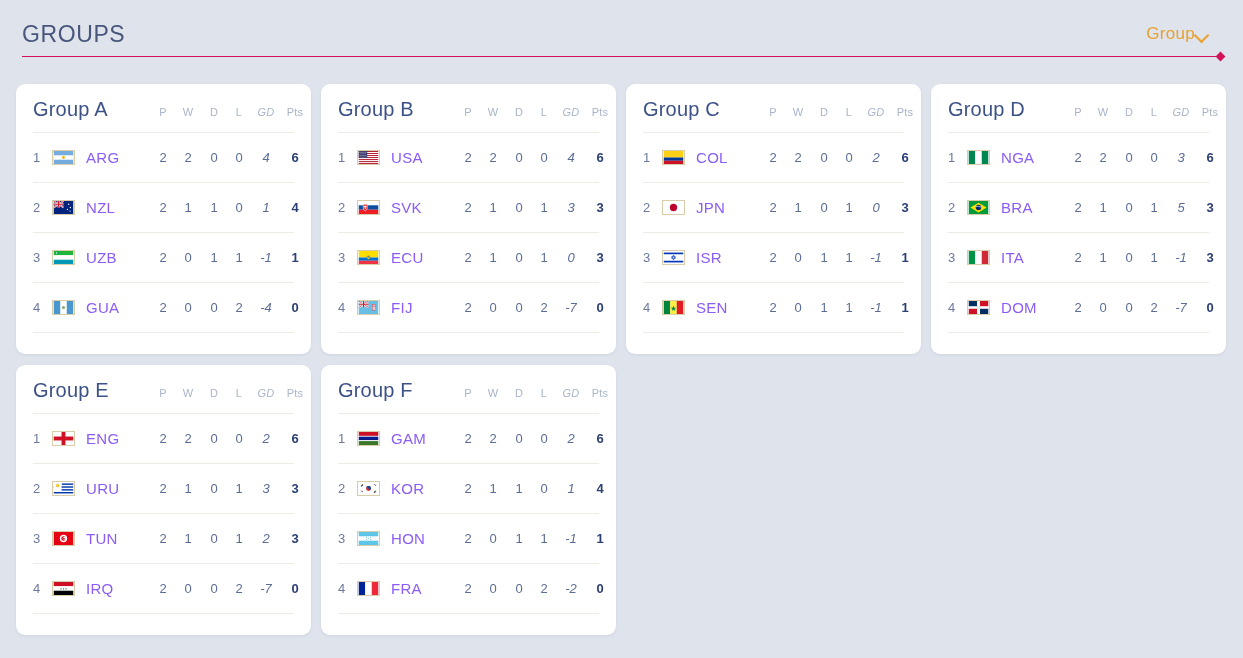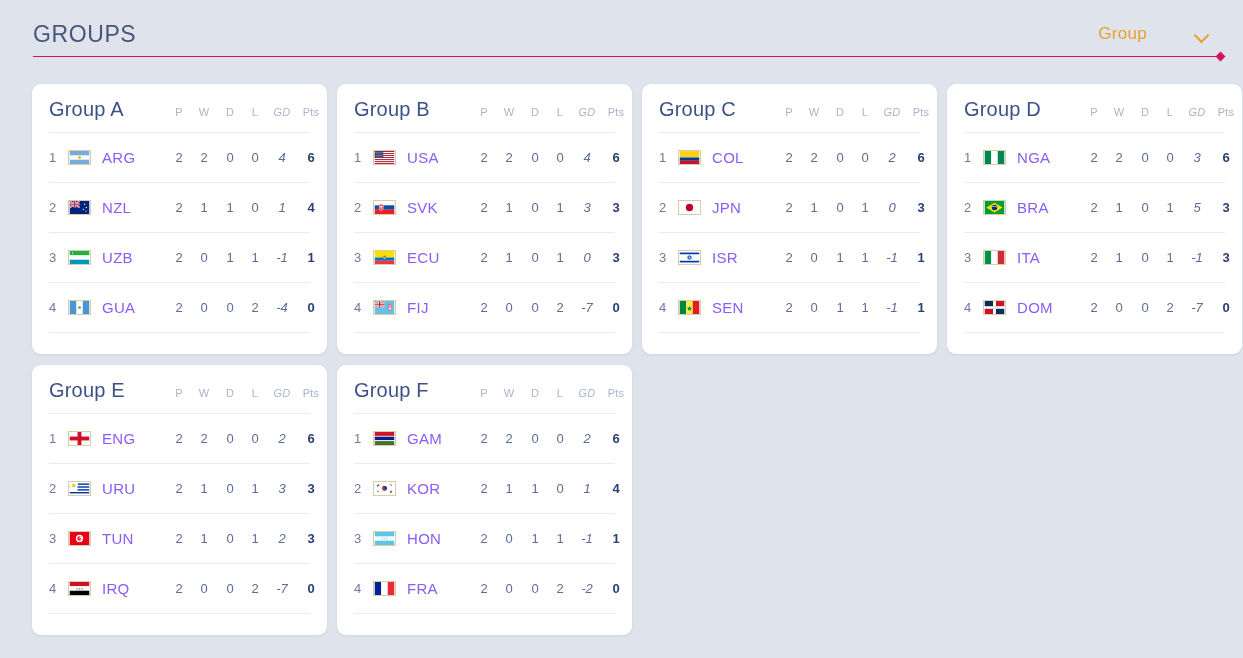--- a/index.html
+++ b/index.html
@@ -16,35 +16,33 @@
     -webkit-font-smoothing: antialiased;
   }
 
   
   .page-header {
     position: relative;
     height: 68px;
     padding: 0 22px;
     display: flex;
     align-items: center;
-    margin-left: 11px;
   }
 
   .page-title {
     font-size: 23px;
     font-weight: 400;
     letter-spacing: 0.6px;
     color: #48567c;
   }
 
   .header-right {
     margin-left: auto;
     display: flex;
     align-items: center;
-    gap: 48px;
     padding-right: 12px;
   }
 
   .group-select-label {
     font-size: 17px;
     color: #e8a12c;
     letter-spacing: 0.3px;
   }
 
   .chevron-down-icon {
@@ -79,21 +77,21 @@
     right: -3px;
     top: -3px;
     width: 7px;
     height: 7px;
     background: #d4145a;
     transform: rotate(45deg);
   }
 
   
   .groups-grid {
-    padding: 16px 16px 0 32px;
+    padding: 16px 16px 0 16px;
     display: grid;
     grid-template-columns: repeat(4, 295px);
     column-gap: 10px;
     row-gap: 11px;
   }
 
   .group-card {
     background: #ffffff;
     border-radius: 9px;
     padding: 14px 17px 0 17px;

